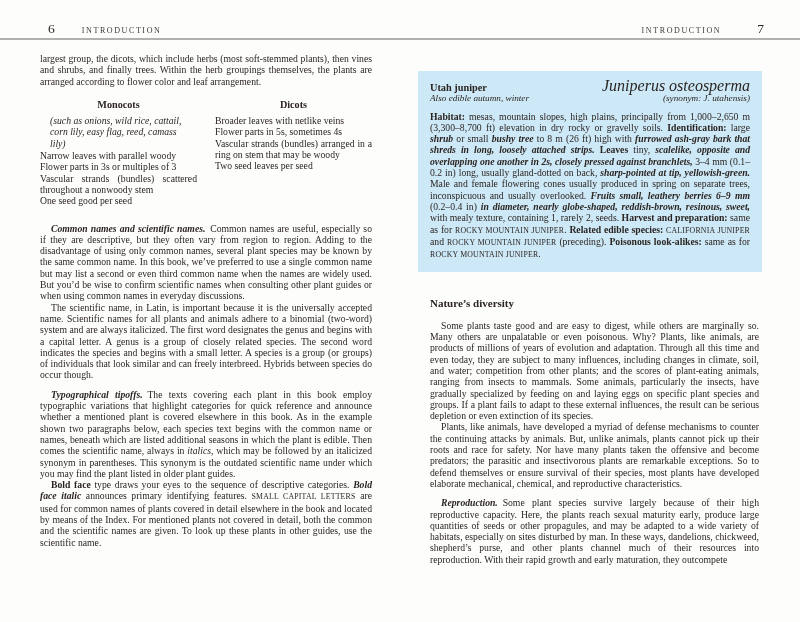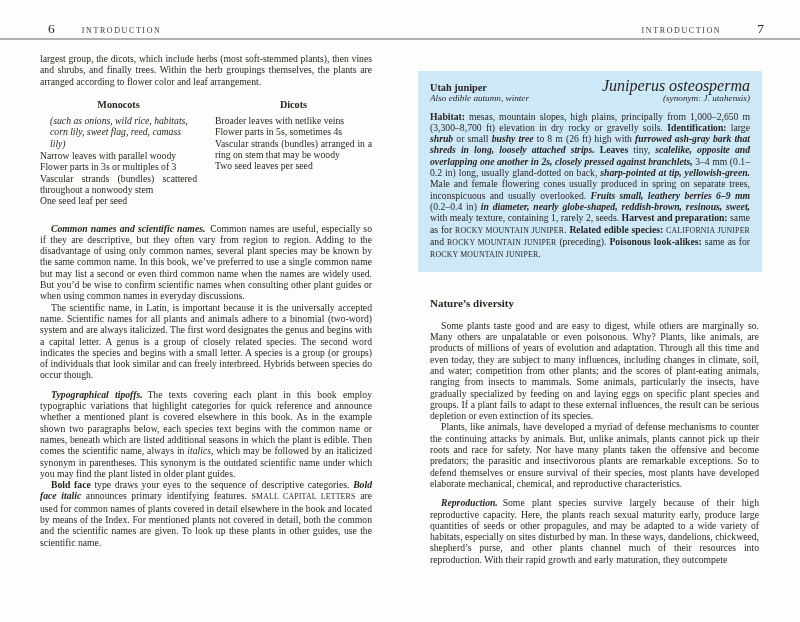--- a/index.html
+++ b/index.html
@@ -69,25 +69,25 @@
     <span class="folio">7</span>
   </div>
   <div class="rule"></div>
 
   <div class="col col-left">
     <p class="para">largest group, the dicots, which include herbs (most soft-stemmed plants), then vines and shrubs, and finally trees. Within the herb groupings themselves, the plants are arranged according to flower color and leaf arrangement.</p>
 
     <div class="tbl mt-table">
       <div class="tcol">
         <div class="tcol-title">Monocots</div>
-        <p class="tcol-example">(such as onions, wild rice, habitats, corn lily, sweet flag, reed, camass lily)</p>
+        <p class="tcol-example">(such as onions, wild rice, cattail, corn lily, easy flag, reed, camass lily)</p>
         <p class="titem">Narrow leaves with parallel woody</p>
         <p class="titem">Flower parts in 3s or multiples of 3</p>
         <p class="titem">Vascular strands (bundles) scattered throughout a nonwoody stem</p>
-        <p class="titem">One seed leaf per seed</p>
+        <p class="titem">One seed good per seed</p>
       </div>
       <div class="tcol">
         <div class="tcol-title">Dicots</div>
         <p class="titem">Broader leaves with netlike veins</p>
         <p class="titem">Flower parts in 5s, sometimes 4s</p>
         <p class="titem">Vascular strands (bundles) arranged in a ring on stem that may be woody</p>
         <p class="titem">Two seed leaves per seed</p>
       </div>
     </div>
 

